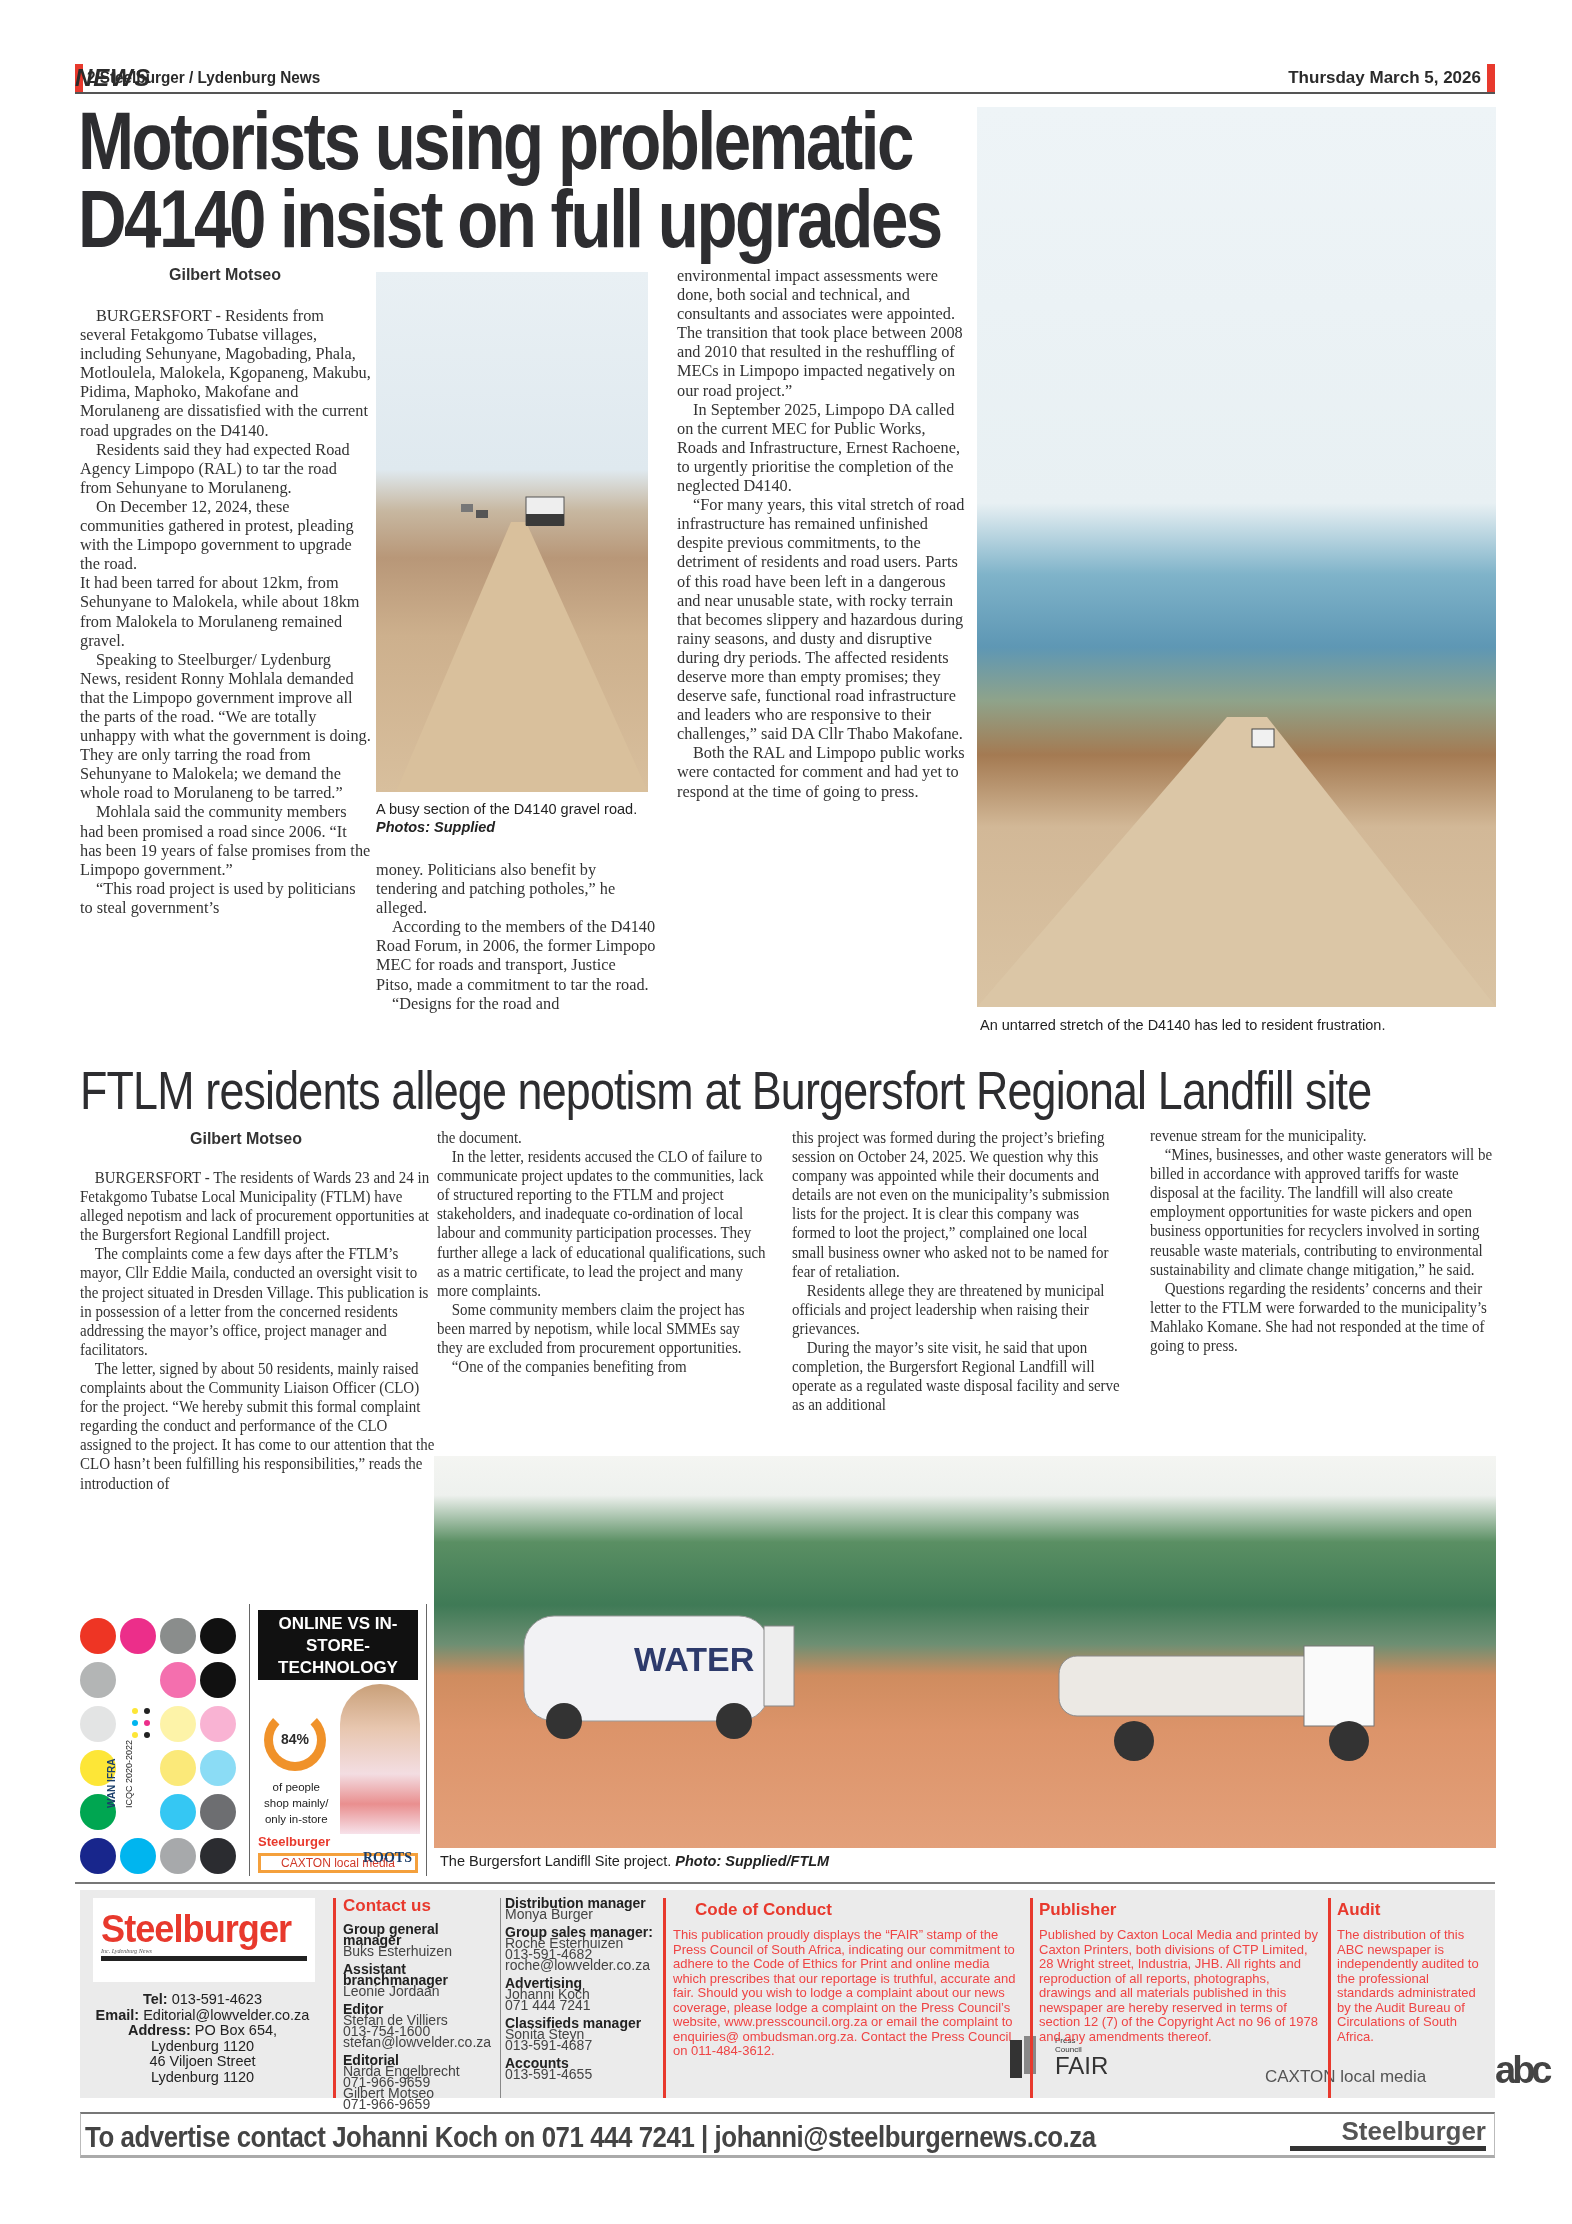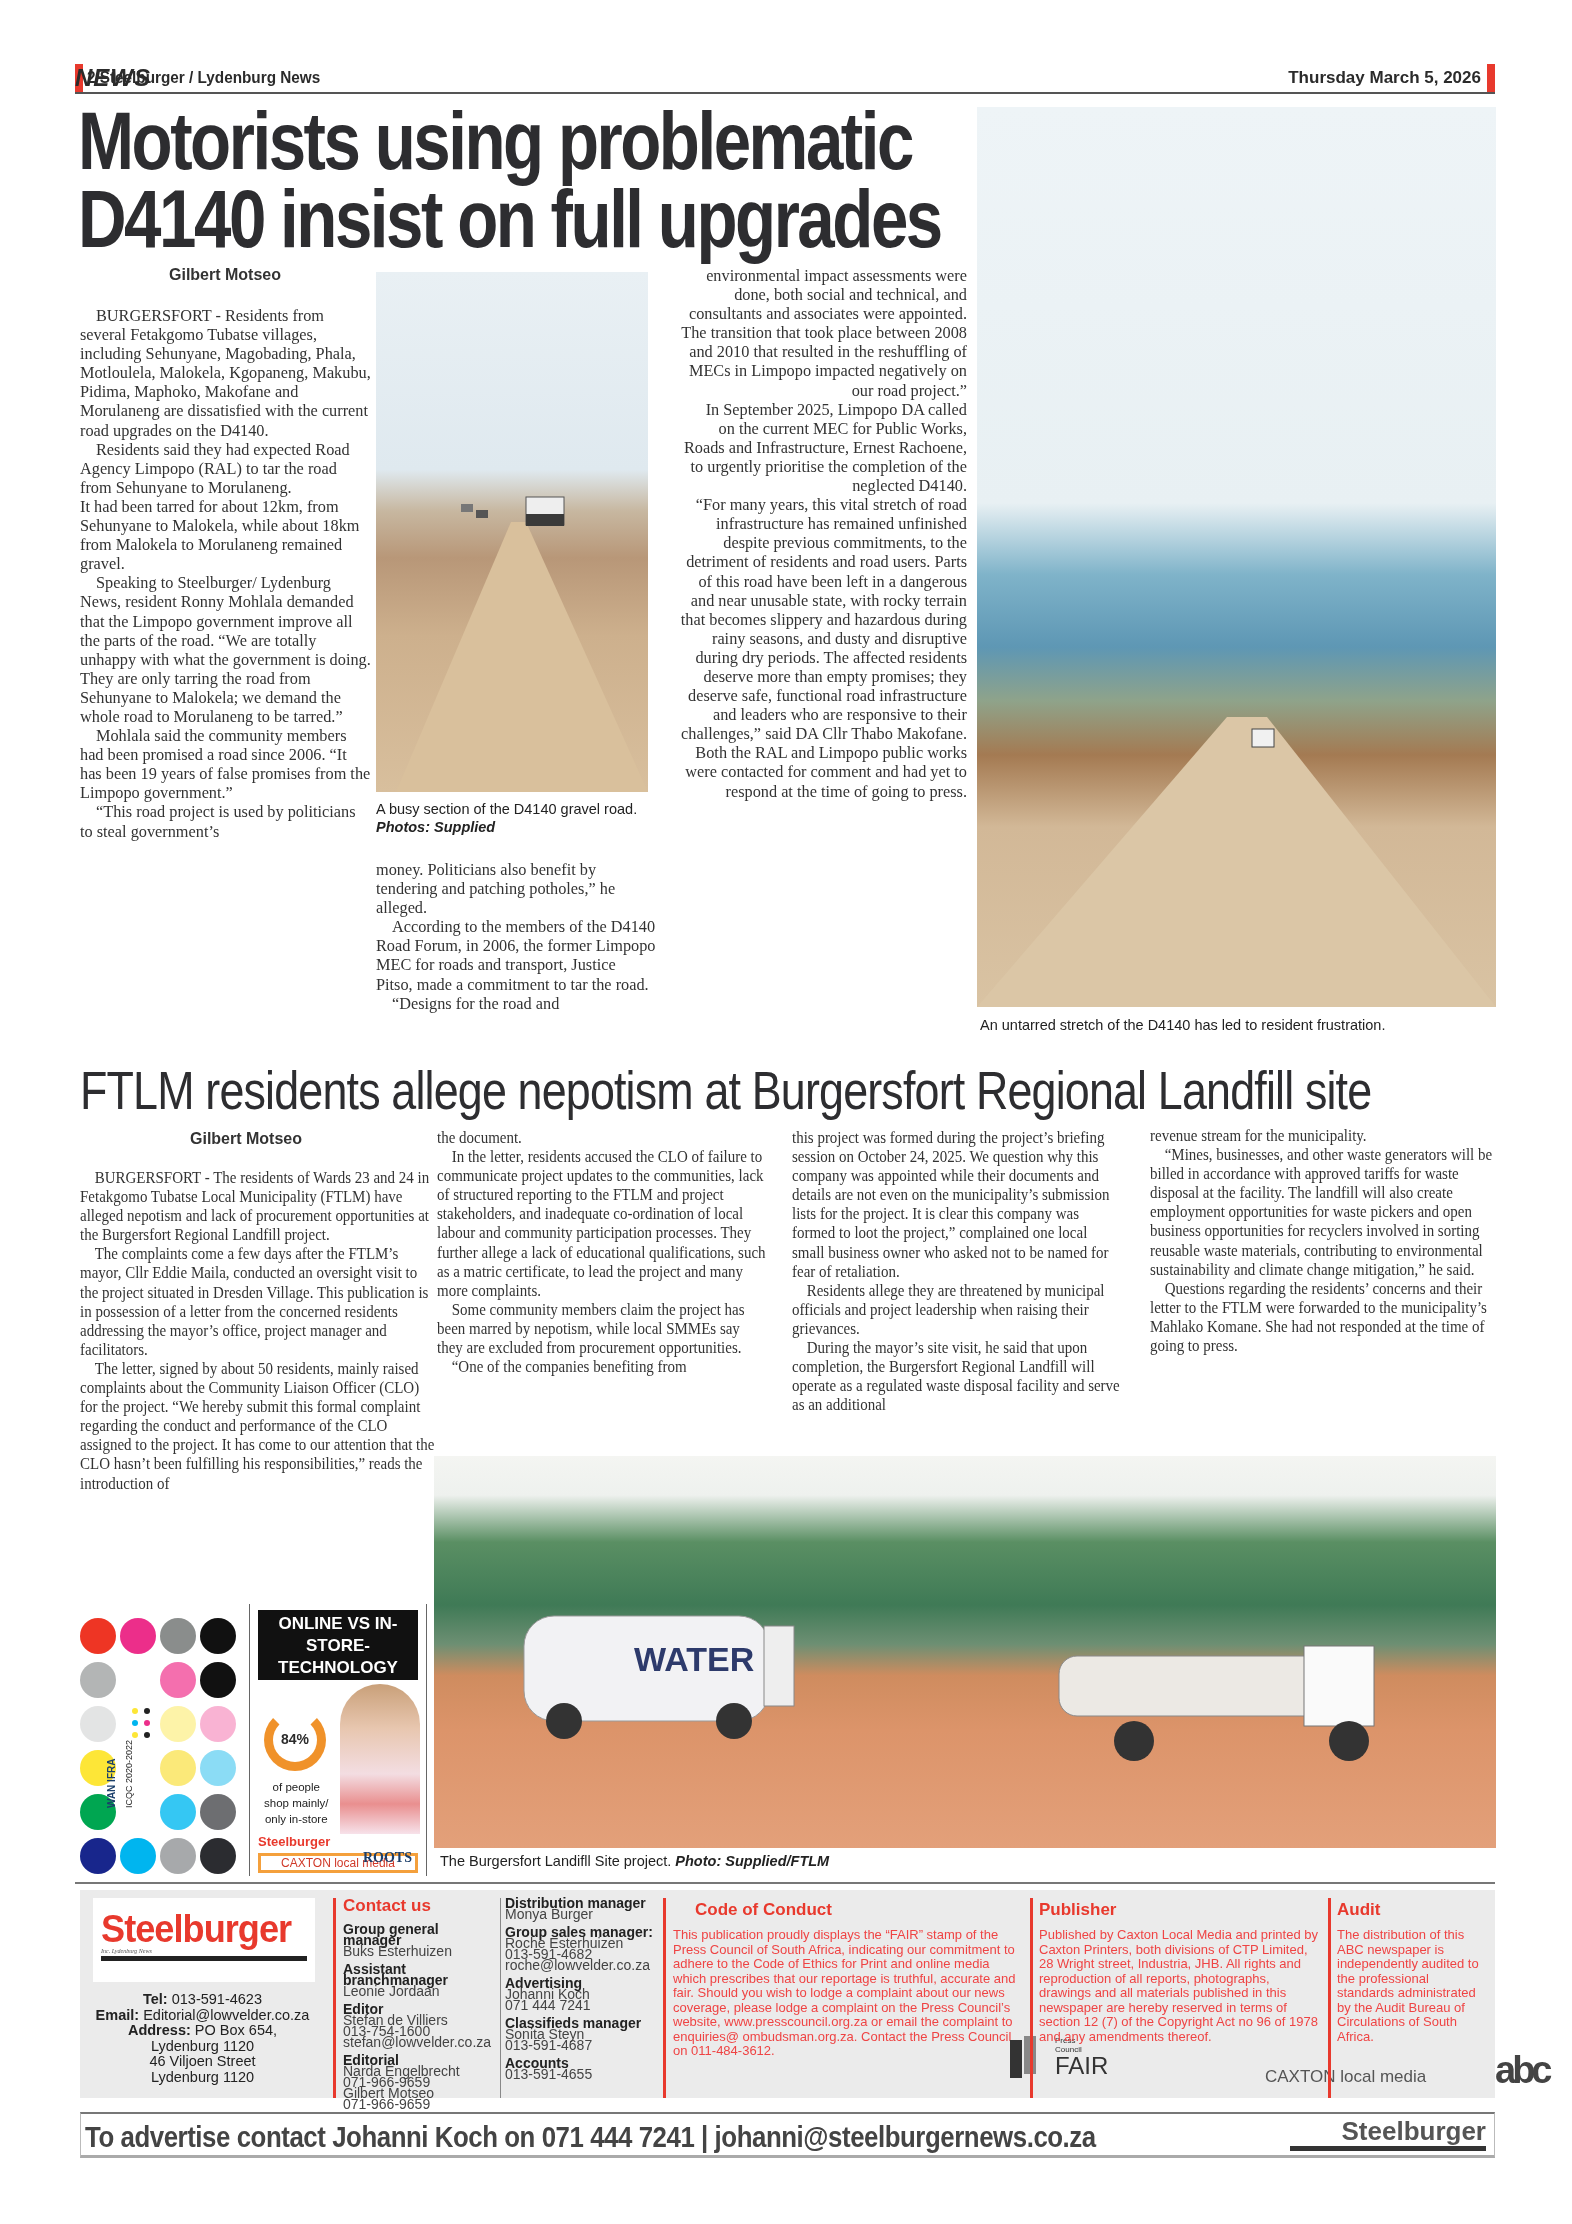--- a/index.html
+++ b/index.html
@@ -89,20 +89,21 @@
 <div class="abs headline1">
   <div>Motorists using problematic</div>
   <div>D4140 insist on full upgrades</div>
 </div>
 
 <div class="abs byline" style="left:80px; top:266px; width:290px;">Gilbert Motseo</div>
 
 <div class="abs body" style="left:80px; top:306px; width:292px;">
   <p>BURGERSFORT - Residents from several Fetakgomo Tubatse villages, including Sehunyane, Magobading, Phala, Motloulela, Malokela, Kgopaneng, Makubu, Pidima, Maphoko, Makofane and Morulaneng are dissatisfied with the current road upgrades on the D4140.</p>
   <p>Residents said they had expected Road Agency Limpopo (RAL) to tar the road from Sehunyane to Morulaneng.</p>
+  <p>On December 12, 2024, these communities gathered in protest, pleading with the Limpopo government to upgrade the road.</p>
   <p class="noind">It had been tarred for about 12km, from Sehunyane to Malokela, while about 18km from Malokela to Morulaneng remained gravel.</p>
   <p>Speaking to Steelburger/ Lydenburg News, resident Ronny Mohlala demanded that the Limpopo government improve all the parts of the road. “We are totally unhappy with what the government is doing. They are only tarring the road from Sehunyane to Malokela; we demand the whole road to Morulaneng to be tarred.”</p>
   <p>Mohlala said the community members had been promised a road since 2006. “It has been 19 years of false promises from the Limpopo government.”</p>
   <p>“This road project is used by politicians to steal government’s</p>
 </div>
 
 <div class="abs photo ph-road-small">
   <svg width="272" height="520">
     <polygon points="20,520 135,250 150,250 272,520" fill="#d9c09c"></polygon>
     <rect x="150" y="225" width="38" height="28" fill="#eee" stroke="#555"></rect>
@@ -115,21 +116,21 @@
   <span>A busy section of the D4140 gravel road.</span>
   <b>Photos: Supplied</b>
 </div>
 
 <div class="abs body" style="left:376px; top:860px; width:280px;">
   <p class="noind">money. Politicians also benefit by tendering and patching potholes,” he alleged.</p>
   <p>According to the members of the D4140 Road Forum, in 2006, the former Limpopo MEC for roads and transport, Justice Pitso, made a commitment to tar the road.</p>
   <p>“Designs for the road and</p>
 </div>
 
-<div class="abs body" style="left:677px; top:266px; width:290px;text-align:right;">
+<div class="abs body" style="left:677px; top:266px; width:290px;">
   <p class="noind">environmental impact assessments were done, both social and technical, and consultants and associates were appointed. The transition that took place between 2008 and 2010 that resulted in the reshuffling of MECs in Limpopo impacted negatively on our road project.”</p>
   <p>In September 2025, Limpopo DA called on the current MEC for Public Works, Roads and Infrastructure, Ernest Rachoene, to urgently prioritise the completion of the neglected D4140.</p>
   <p>“For many years, this vital stretch of road infrastructure has remained unfinished despite previous commitments, to the detriment of residents and road users. Parts of this road have been left in a dangerous and near unusable state, with rocky terrain that becomes slippery and hazardous during rainy seasons, and dusty and disruptive during dry periods. The affected residents deserve more than empty promises; they deserve safe, functional road infrastructure and leaders who are responsive to their challenges,” said DA Cllr Thabo Makofane.</p>
   <p>Both the RAL and Limpopo public works were contacted for comment and had yet to respond at the time of going to press.</p>
 </div>
 
 <div class="abs photo ph-road-big">
   <svg width="519" height="900">
     <polygon points="0,900 250,610 290,610 519,900" fill="#dbc6a6"></polygon>
     <rect x="275" y="622" width="22" height="18" fill="#f1f1f1" stroke="#444"></rect>

